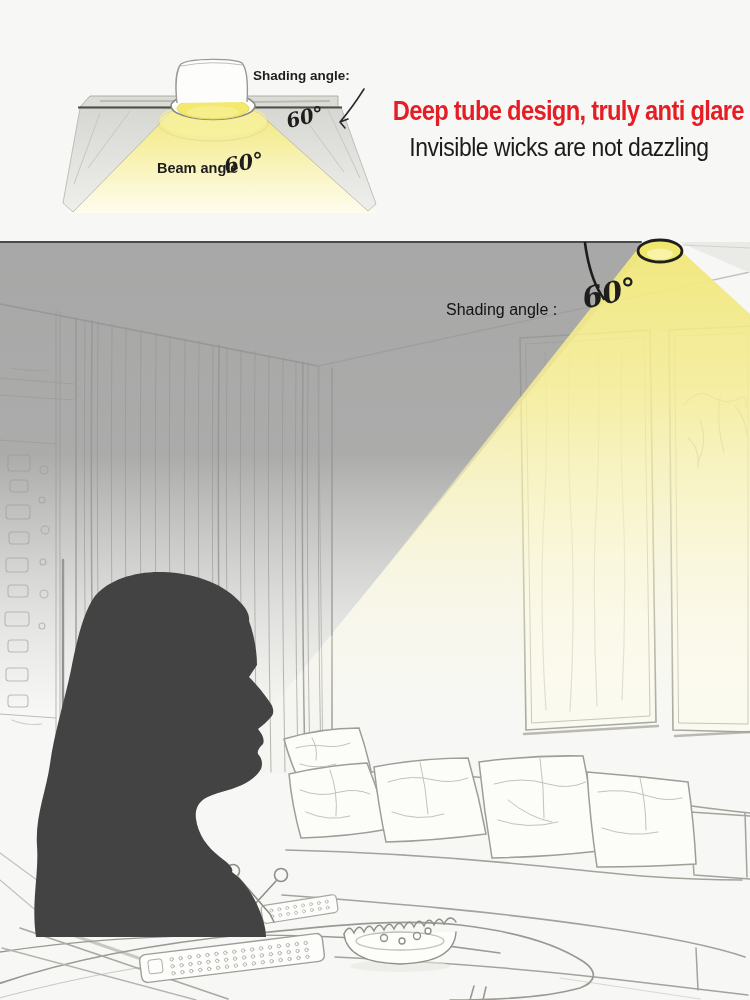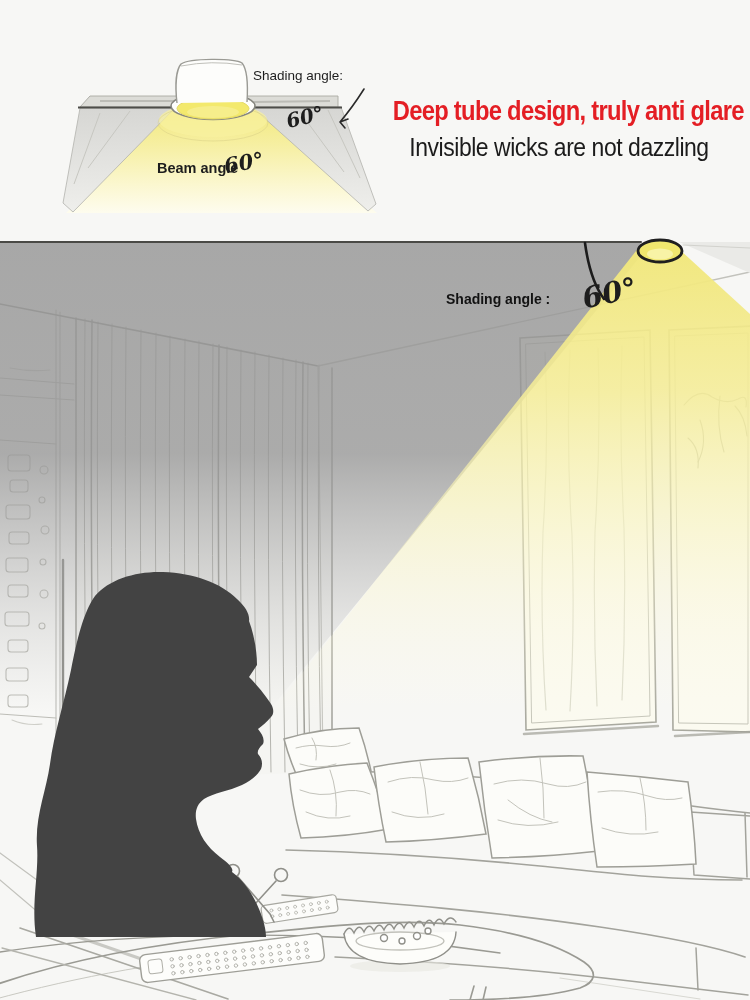--- a/index.html
+++ b/index.html
@@ -1,29 +1,29 @@
 <!DOCTYPE html>
 <html><head>
 <meta charset="utf-8">
 <style>
   html,body{margin:0;padding:0;background:#e8e8e8;}
   #stage{position:relative;width:750px;height:1000px;background:#f7f7f5;overflow:hidden;
          font-family:"Liberation Sans",sans-serif;}
   #stage svg{position:absolute;left:0;top:0;}
   .txt{position:absolute;white-space:nowrap;color:#1d1d1d;}
   .hand{font-family:"DejaVu Serif",serif;font-style:italic;font-weight:600;}
-  #diag-shading-label{left:253px;top:68px;font-size:13.5px;font-weight:400;}
+  #diag-shading-label{left:253px;top:68px;font-size:13.5px;font-weight:700;}
   #diag-shading-value{left:286px;top:105px;font-size:20px;transform:rotate(-14deg);}
   #diag-beam-label{left:157px;top:160px;font-size:14.5px;font-weight:600;}
   #diag-beam-value{left:224px;top:150px;font-size:21px;transform:rotate(-10deg);}
   #headline1{left:370px;top:96px;width:378px;text-align:center;font-size:27px;font-weight:700;
              color:#e41e24;letter-spacing:-.8px;transform:scaleX(.88);transform-origin:center;}
   #headline2{left:370px;top:133px;width:378px;text-align:center;font-size:25.5px;font-weight:500;
              color:#1b1b1b;letter-spacing:-.5px;transform:scaleX(.9);transform-origin:center;}
-  #scene-shading-label{left:446px;top:291px;font-size:14px;font-weight:700;color:#121212;}
+  #scene-shading-label{left:446px;top:301px;font-size:16px;font-weight:400;color:#121212;}
   #scene-shading-value{left:582px;top:276px;font-size:29px;transform:rotate(-12deg);}
 </style>
 </head>
 <body>
 
 <div id="stage">
 <svg width="750" height="1000" viewBox="0 0 750 1000">
   <defs>
     <linearGradient id="coneGrad" x1="0" y1="106" x2="0" y2="218" gradientUnits="userSpaceOnUse">
       <stop offset="0" stop-color="#f2e87c"></stop>

